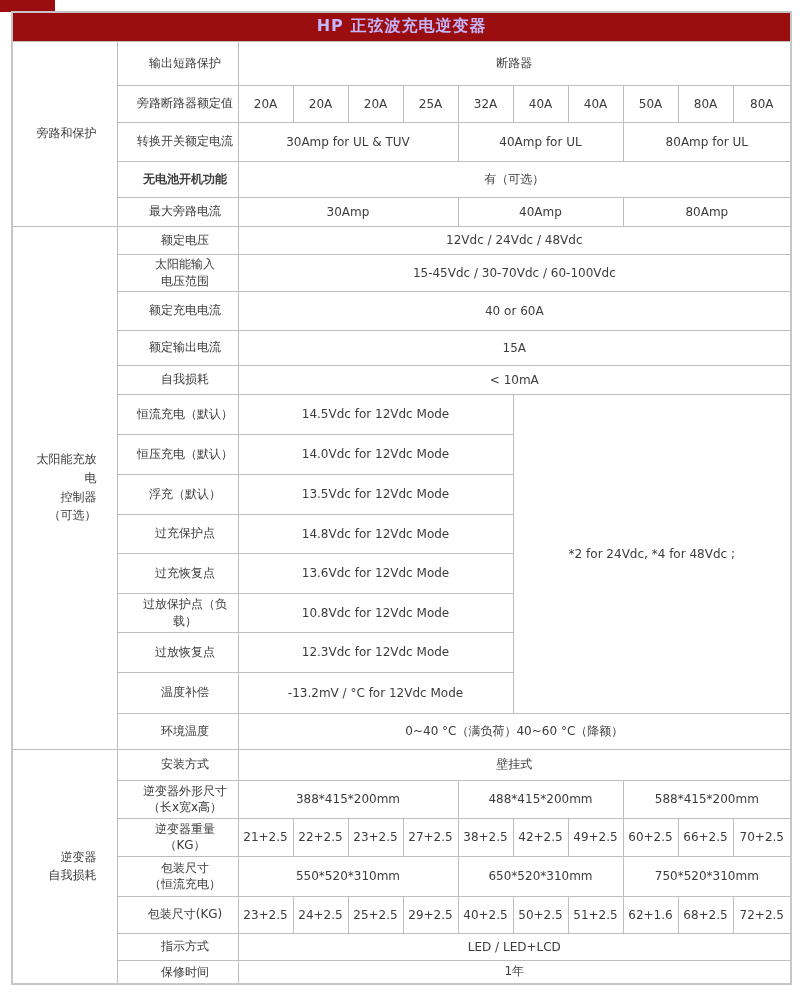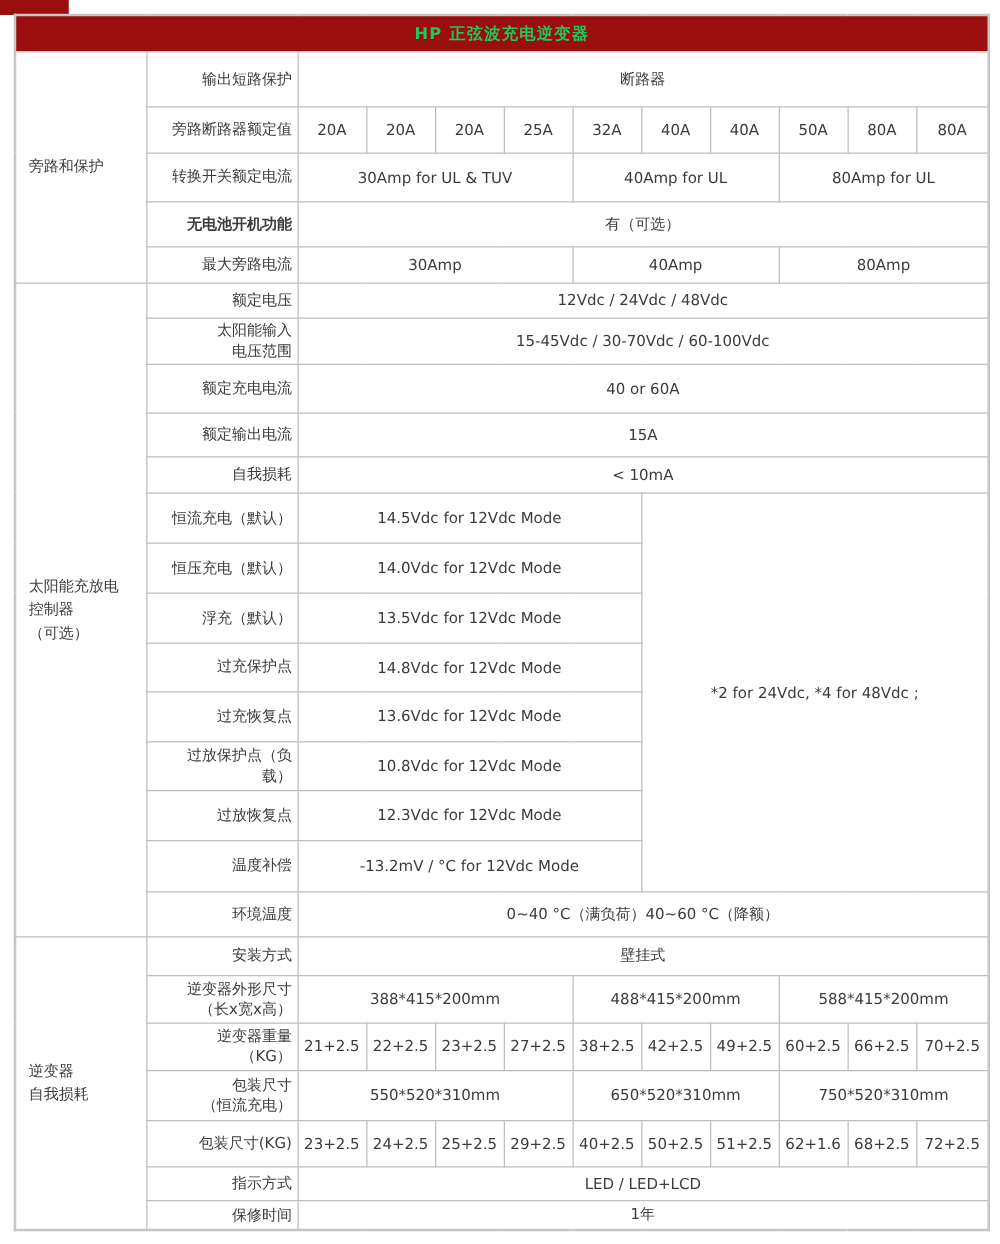--- a/index.html
+++ b/index.html
@@ -24,34 +24,34 @@
   }
   td {
     border: 1px solid #bdbdbd;
     font-size: 12px;
     color: #3c3c3c;
     vertical-align: middle;
     overflow: hidden;
   }
   td.title {
     background: #9a0e0f;
-    color: #22c55e;
+    color: #c4b5fd;
     font-weight: bold;
-    font-size: 13px;
+    font-size: 16px;
     text-align: center;
     letter-spacing: 1px;
   }
   td.sec {
-    text-align: left;
+    text-align: right;
     white-space: pre-line;
     line-height: 1.55;
-    padding: 10px;
+    padding: 20px;
   }
   td.lbl {
-    text-align: right;
+    text-align: center;
     padding-left: 19px;
     padding-right: 4px;
     white-space: pre-line;
     line-height: 1.35;
   }
   td.lbl.bold { font-weight: bold; }
   td.val { text-align: center; padding: 0 2px; }
   td.note { text-align: center; }
 </style>
 </head>

